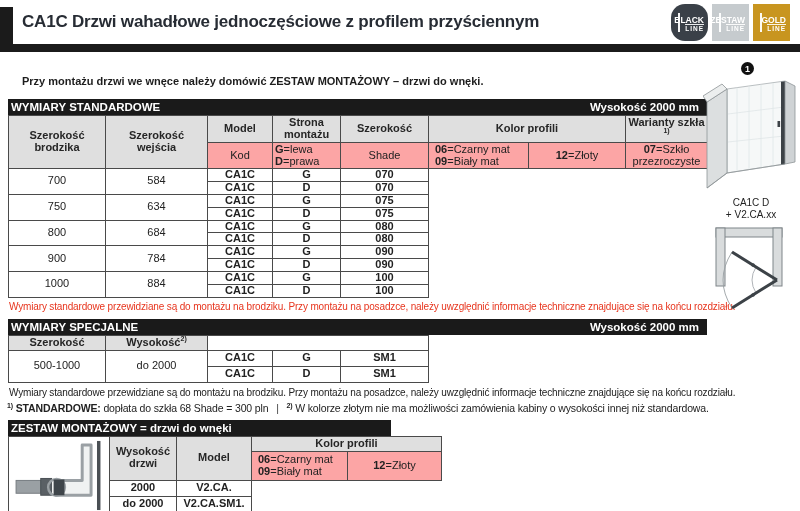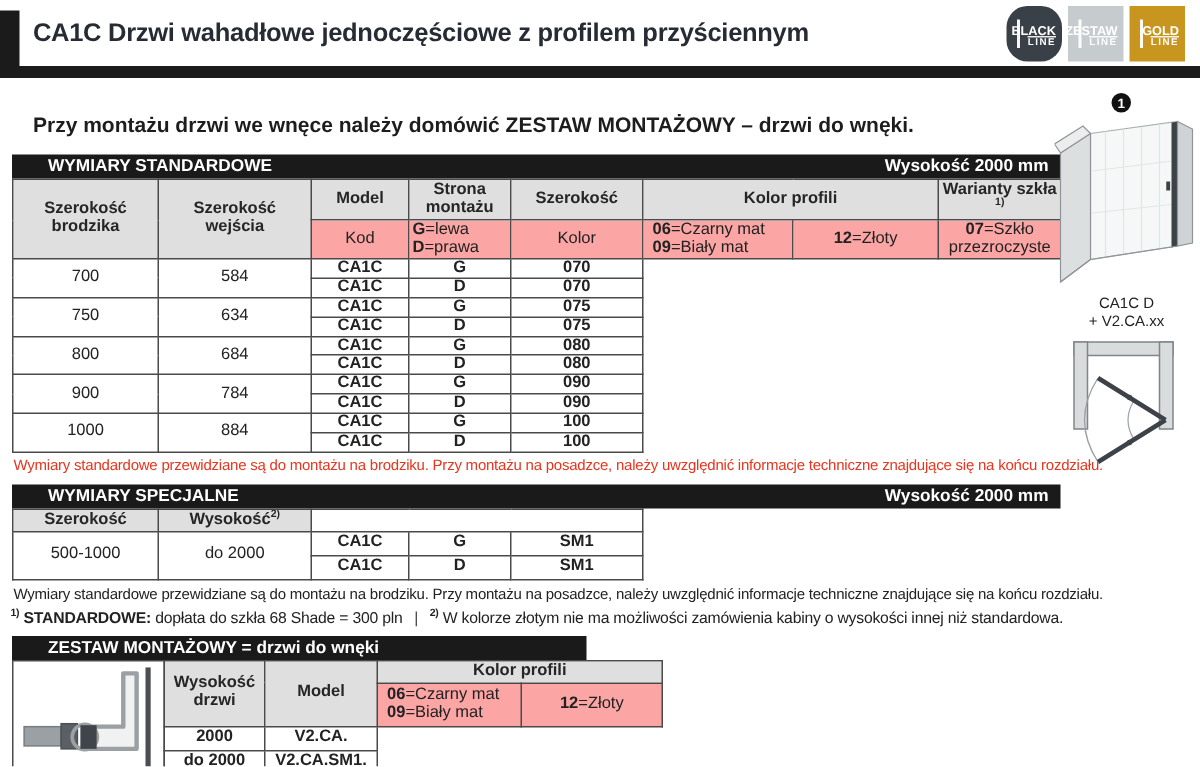--- a/index.html
+++ b/index.html
@@ -14,24 +14,24 @@
   .page-title { position:absolute; left:22px; top:12px; font-size:17px; font-weight:bold; color:#272c34; letter-spacing:-0.2px; white-space:nowrap; }
   .badges { position:absolute; right:10px; top:4px; display:flex; gap:4px; }
   .badge { width:37px; height:37px; position:relative; color:#fff; font-weight:bold; }
   .badge-black { background:#3a4048;border-radius:14px; }
   .badge-white { background:#c6cbce; }
   .badge-gold  { background:#c8951f; }
   .badge .accent { position:absolute; left:7px; top:9px; width:2px; height:19px; background:rgba(255,255,255,.95); }
   .badge .word { position:absolute; right:4px; top:11px; font-size:8.5px; letter-spacing:0; }
   .badge .line { position:absolute; right:4px; top:20px; font-size:6.5px; letter-spacing:1px; border-top:1px solid rgba(255,255,255,.9); }
 
-  .intro-note { margin:7px 0 12px 22px; font-size:14px; font-weight:bold; color:#1d1d1d; }
-
-  
-  .bar { background:#1a1a1a; color:#fff; font-weight:bold; display:flex; justify-content:space-between; align-items:center; height:16px; padding:0 8px 0 24px; font-size:11.5px; }
+  .intro-note { margin:7px 0 12px 22px; font-size:11px; font-weight:bold; color:#1d1d1d; }
+
+  
+  .bar { background:#1a1a1a; color:#fff; font-weight:bold; display:flex; justify-content:space-between; align-items:center; height:16px; padding:0 8px 0 3px; font-size:11.5px; }
   .bar-std, .bar-spec { width:699px; margin:7px 0 0 8px; }
   .bar-zestaw { width:383px; margin:6px 0 0 8px; }
 
   
   table { border-collapse:collapse; table-layout:fixed; margin-left:8px; }
   td, th { border:1px solid #4a4a4a; padding:0 2px; font-size:11px; text-align:center; vertical-align:middle; line-height:1.08; color:#222; overflow:hidden; }
   th { background:#dfdfdf; font-weight:bold; color:#262626; }
   .sub { background:#fca5a5; font-weight:normal; }
   .left-al { text-align:left; padding-left:6px; }
   .gd-cell { text-align:left; }
@@ -119,21 +119,21 @@
       <th>Szerokość</th>
       <th colspan="2"><span>Kolor profili</span></th>
       <th><span>Warianty szkła</span> <sup>1)</sup></th>
     </tr>
     <tr class="row-h2">
       <td class="sub">Kod</td>
       <td class="sub gd-cell">
         <div><b>G</b><span>=lewa</span></div>
         <div><b>D</b><span>=prawa</span></div>
       </td>
-      <td class="sub">Kolor</td>
+      <td class="sub">Shade</td>
       <td class="sub left-al">
         <div><b>06</b><span>=Czarny mat</span></div>
         <div><b>09</b><span>=Biały mat</span></div>
       </td>
       <td class="sub"><b>12</b><span>=Złoty</span></td>
       <td class="sub"><b>07</b><span>=Szkło przezroczyste</span></td>
     </tr>
 
     <tr class="data-row">
       <td class="num" rowspan="2">700</td>

